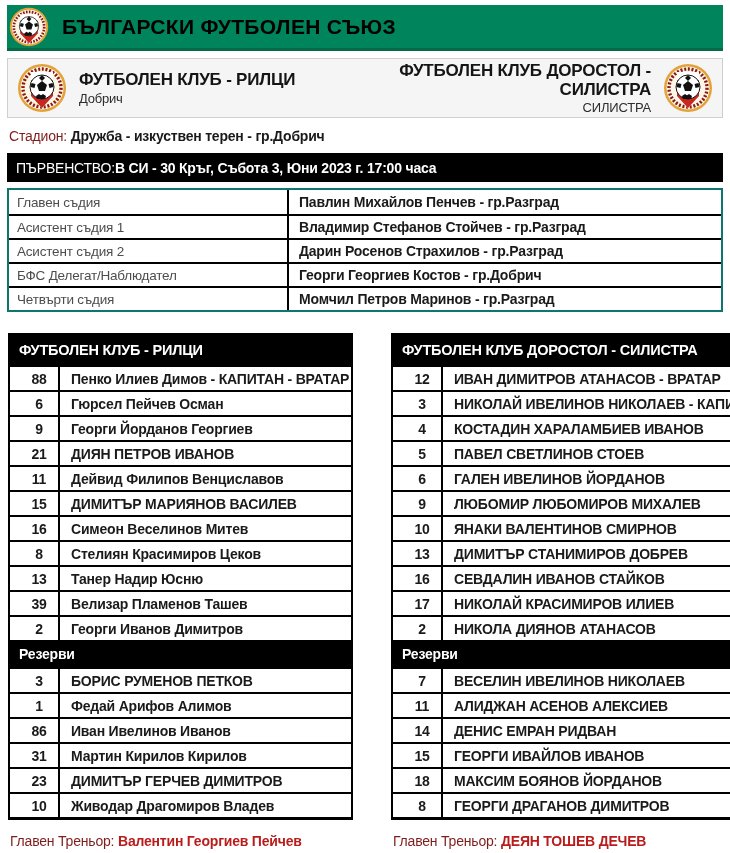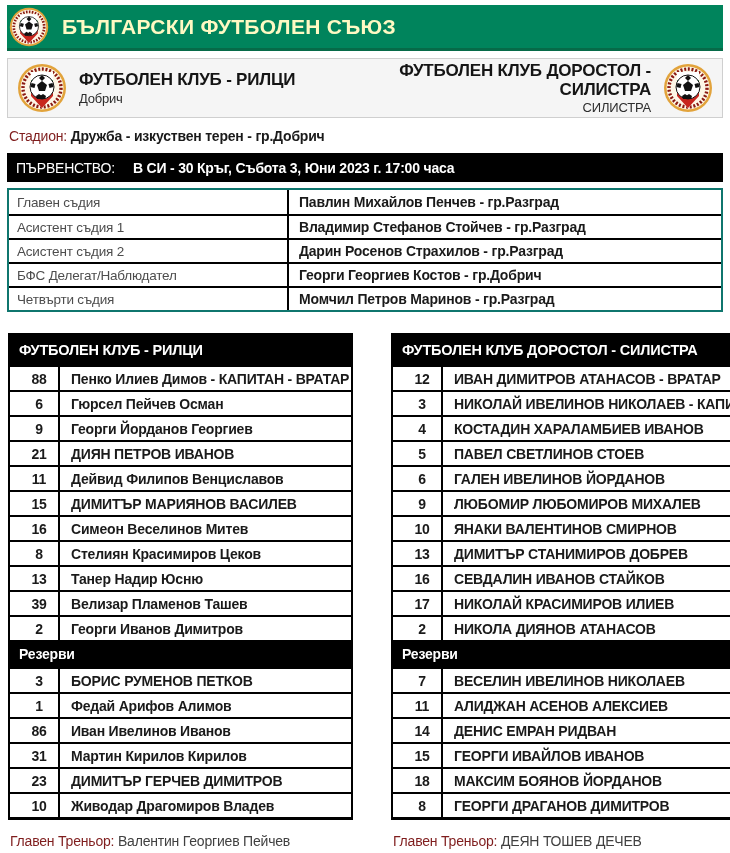--- a/index.html
+++ b/index.html
@@ -13,21 +13,21 @@
   .page { padding: 5px 7px 0 7px; }
 
   
   .fed-bar {
     background: #00845C;
     border-bottom: 3px solid #066A48;
     height: 46px;
     display: flex; align-items: center; gap: 13px;
     padding: 0 10px 0 2px;
   }
-  .fed-title { color: #fef9c3; font-weight: bold; font-size: 21px; letter-spacing: 0.3px; }
+  .fed-title { color: #000000; font-weight: bold; font-size: 21px; letter-spacing: 0.3px; }
 
   
   .team-box {
     margin-top: 7px;
     background: #f5f5f5;
     border: 1px solid #cfcfcf;
     height: 60px;
     display: flex; justify-content: space-between; align-items: center;
     padding: 0 9px;
   }
@@ -38,21 +38,21 @@
   .team-side.right .team-name { max-width: 282px; }
 
   
   .stadium { margin-top: 10px; font-size: 14px; padding-left: 2px; }
   .muted-label { color: #7f1d1d; font-weight: normal; }
   .stadium b, .comp-bar b { font-weight: bold; }
 
   
   .comp-bar {
     margin-top: 9px; background: #000; color: #fff;
-    height: 29px; display: flex; align-items: center; gap: 18px;
+    height: 29px; display: flex; align-items: center; gap: 0;
     padding-left: 9px; font-size: 14px;
   }
   .comp-bar .muted-label { color: #fff; }
 
   
   .officials { margin-top: 6px; border: 2px solid #0f766e; }
   .off-row { display: flex; height: 24px; align-items: center; }
   .off-row + .off-row { border-top: 2px solid #000; }
   .off-label { flex: 0 0 278px; padding-left: 8px; color: #4d4d4d; font-size: 13.5px; }
   .off-name { flex: 1; align-self: stretch; display: flex; align-items: center;
@@ -65,21 +65,21 @@
   .roster { border: 2px solid #000; border-bottom-width: 3px; }
   .roster-head, .reserves-head {
     background: #000; color: #fff; font-weight: bold; font-size: 14.5px;
     height: 30px; display: flex; align-items: center; padding-left: 9px;
   }
   .reserves-head { height: 27px; font-size: 14px; }
   .prow { display: flex; height: 25px; align-items: stretch; border-top: 2px solid #000; font-weight: bold; font-size: 14px; padding-left: 10px; }
   .pnum { flex: 0 0 38px; display: flex; align-items: center; justify-content: center; }
   .pname { flex: 1; border-left: 2px solid #000; padding-left: 11px; display: flex; align-items: center; white-space: nowrap; }
   .coach { margin-top: 13px; font-size: 14px; padding-left: 2px; }
-  .coach b { font-weight: normal; color: #404040; }
+  .coach b { font-weight: bold; color: #b91c1c; }
 
   .crest { display: block; }
 </style>
 </head>
 <body>
 
 <div class="page">
 
   <div class="fed-bar">
     <span style="width:40px;height:40px;">

